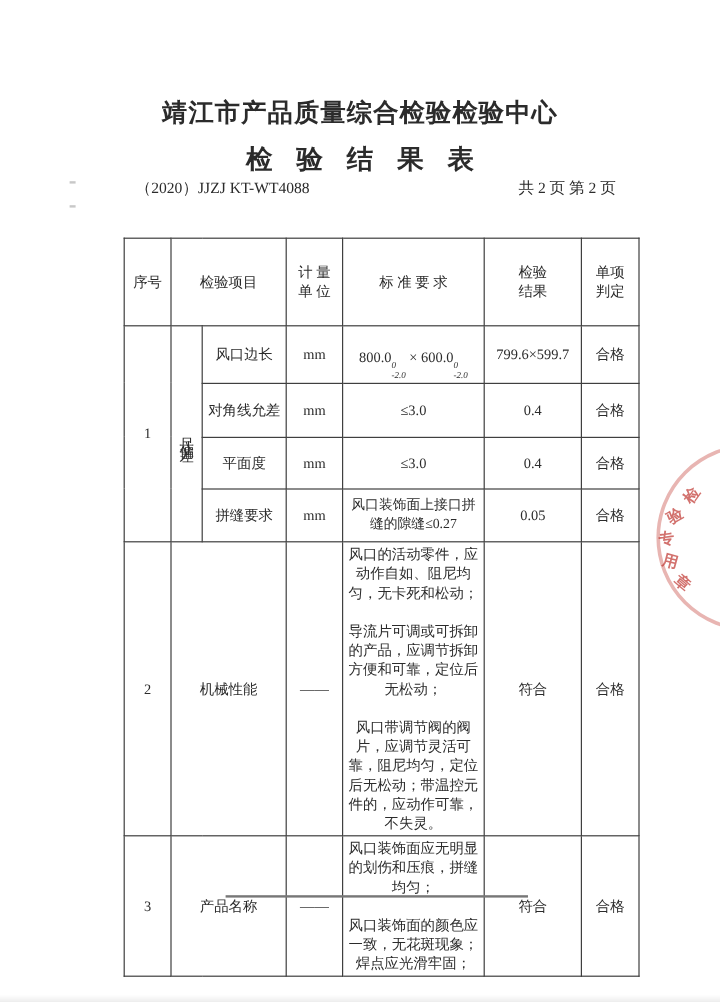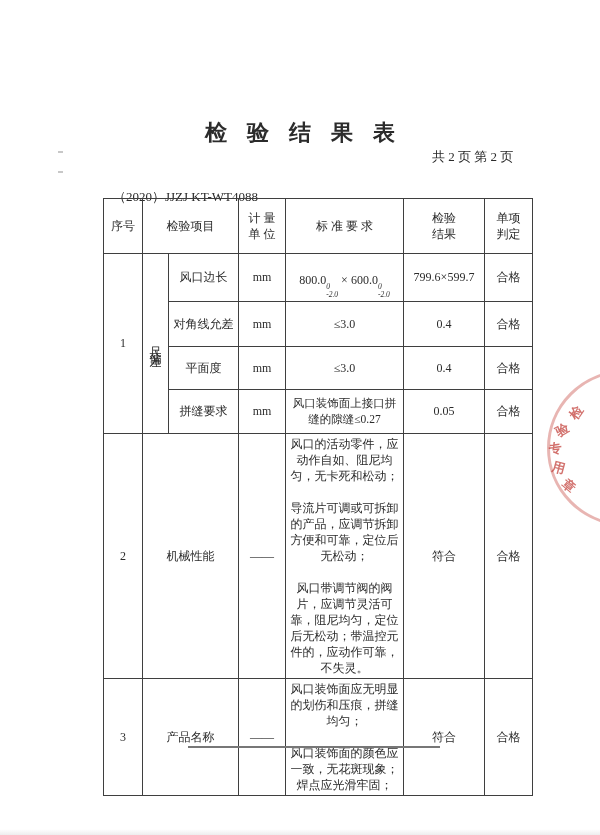--- a/index.html
+++ b/index.html
@@ -11,21 +11,21 @@
   }
   .org-title{
     position:absolute;top:80px;left:0;width:100%;
     text-align:center;font-size:21px;font-weight:bold;letter-spacing:1px;
   }
   .doc-title{
     position:absolute;top:118px;left:0;width:100%;
     text-align:center;font-size:22px;font-weight:bold;
     letter-spacing:20px;padding-left:20px;box-sizing:border-box;
   }
-  .report-no{position:absolute;top:148px;left:113px;font-size:13px;margin-top:40px;}
+  .report-no{position:absolute;top:148px;left:113px;font-size:13px;}
   .page-info{position:absolute;top:148px;left:432px;font-size:13px;}
   .product-line{position:absolute;top:170px;left:110px;font-size:12.5px;}
 
   table.result{
     position:absolute;left:103px;top:198px;width:429px;
     border-collapse:collapse;table-layout:fixed;
   }
   table.result td{
     border:1px solid #3f3f3f;
     text-align:center;vertical-align:middle;
@@ -62,37 +62,38 @@
   .bottom-shade{
     position:absolute;left:0;bottom:0;width:100%;height:6px;
     background:linear-gradient(to bottom,rgba(0,0,0,0),rgba(0,0,0,0.07));
   }
 </style>
 </head>
 <body>
 
 <div class="page">
 
+  <div class="org-title">靖江市产品质量综合检验检验中心</div>
   <div class="doc-title">检验结果表</div>
   <div class="report-no">（2020）JJZJ KT-WT4088</div>
   <div class="page-info">共 2 页  第 2 页</div>
 
   <table class="result">
     <colgroup>
       <col style="width:39px">
         <col style="width:26px">
         <col style="width:70px">
       <col style="width:47px">
         <col style="width:118px">
         <col style="width:81px">
       <col style="width:48px">
     </colgroup>
     <tbody>
 
-      <tr style="height:55px">
+      <tr style="height:73px">
         <td class="hdr">序号</td>
         <td class="hdr" colspan="2">检验项目</td>
         <td class="hdr">计 量
 单 位</td>
         <td class="hdr">标 准 要 求</td>
         <td class="hdr">检验
 结果</td>
         <td class="hdr">单项
 判定</td>
       </tr>

